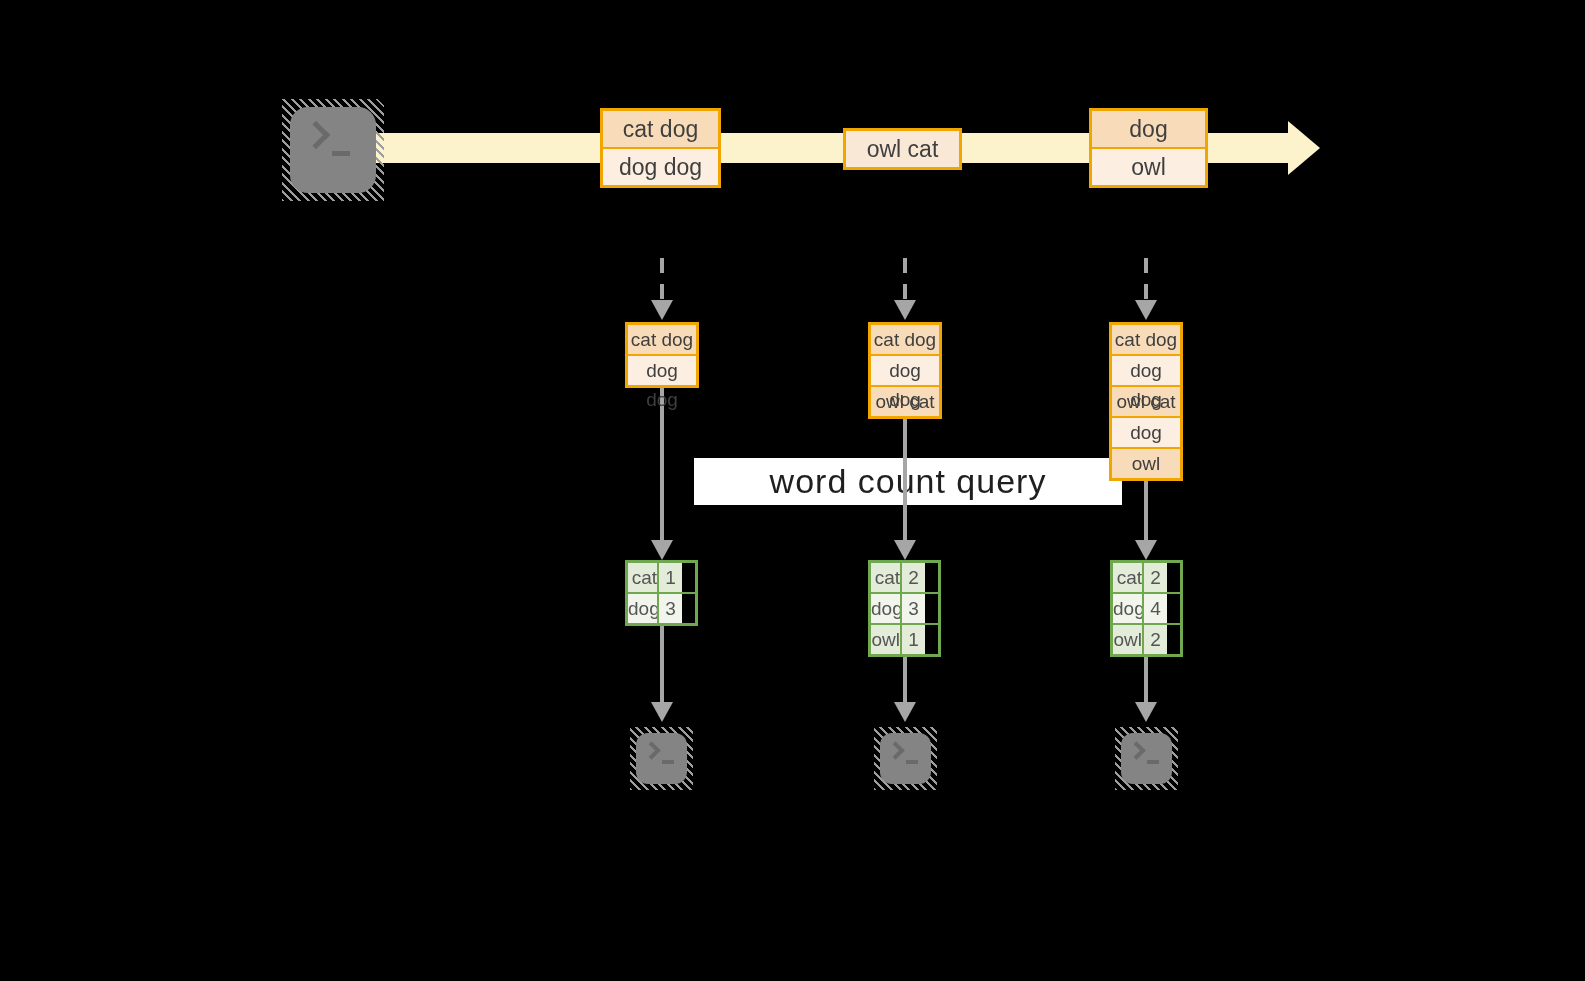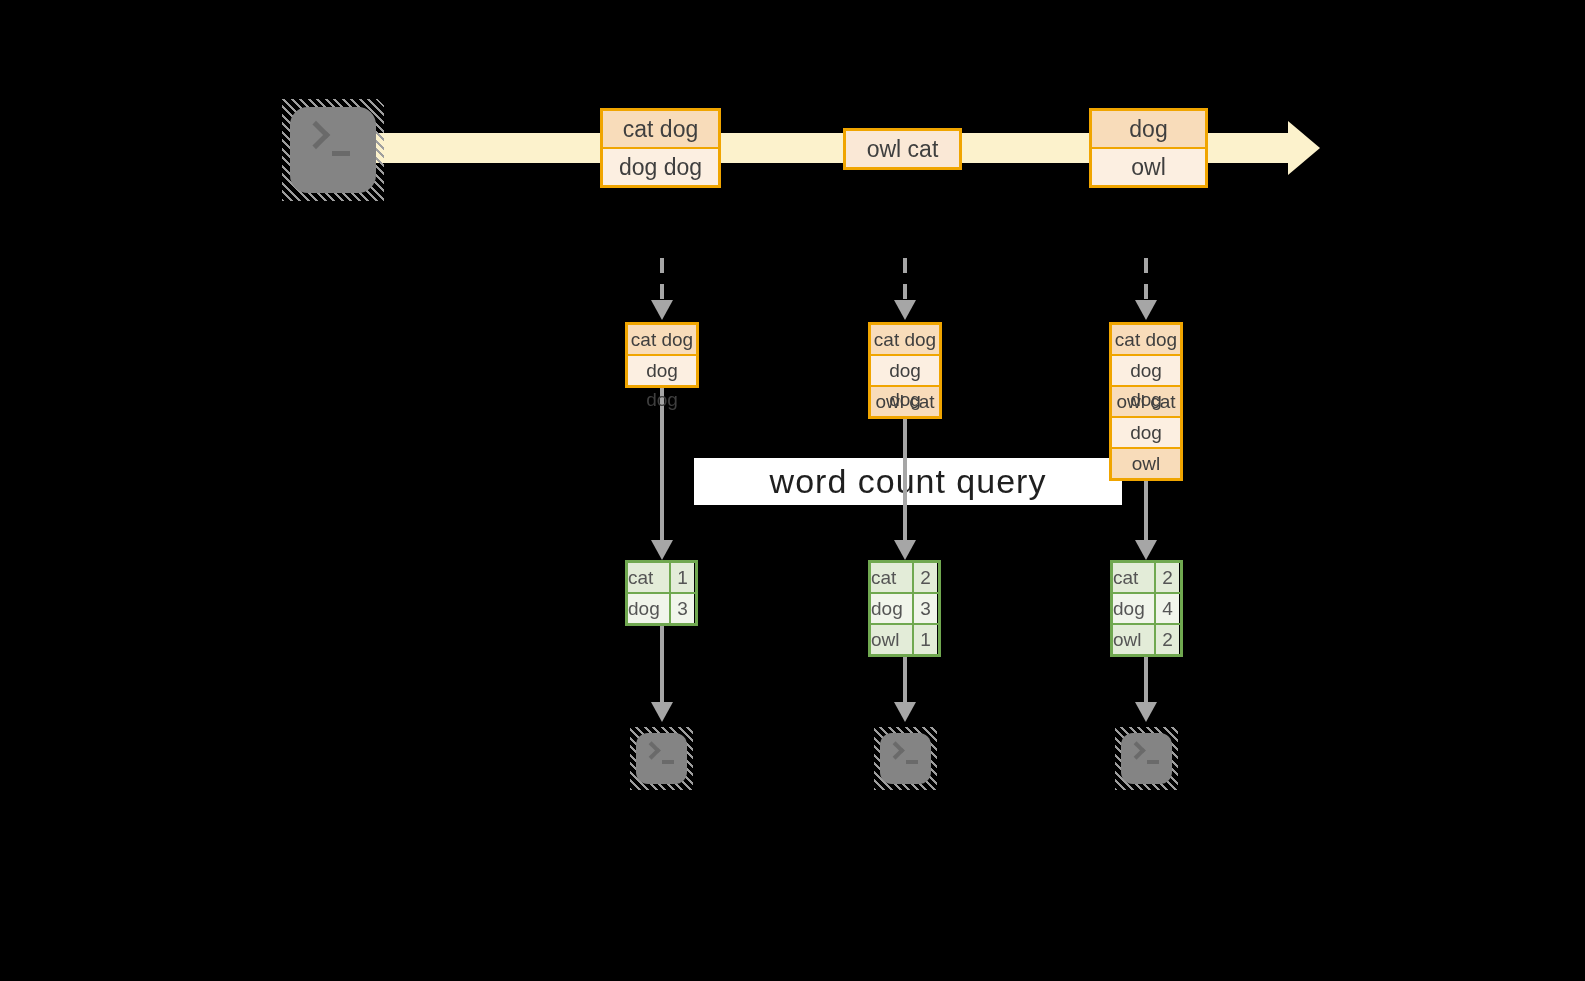--- a/index.html
+++ b/index.html
@@ -42,21 +42,21 @@
               border-top:20px solid #A6A6A6;z-index:2;}
 
   
   .query-band{background:#ffffff;z-index:1;text-align:center;line-height:47px;
               font-size:34px;color:#1f1f1f;letter-spacing:1px;}
 
   
   .rtable{border:3px solid #70A850;width:73px;z-index:3;}
   .rtable .row{display:flex;height:29px;line-height:29px;font-size:19px;color:#555555;}
   .rtable .row + .row{border-top:2px solid #70A850;}
-  .rtable .word{width:41px;text-align:left;}
+  .rtable .word{width:29px;text-align:right;}
   .rtable .num{width:23px;text-align:center;border-left:2px solid #70A850;}
   .rtable .row:nth-child(odd) .word,.rtable .row:nth-child(odd) .num{background:#E3ECD8;}
   .rtable .row:nth-child(even) .word,.rtable .row:nth-child(even) .num{background:#F1F5EB;}
 </style>
 </head>
 <body>
 
 <div class="canvas">
 
   <div class="abs stream-shaft" style="left:375px;top:133px;width:913px;height:30px;"></div>

